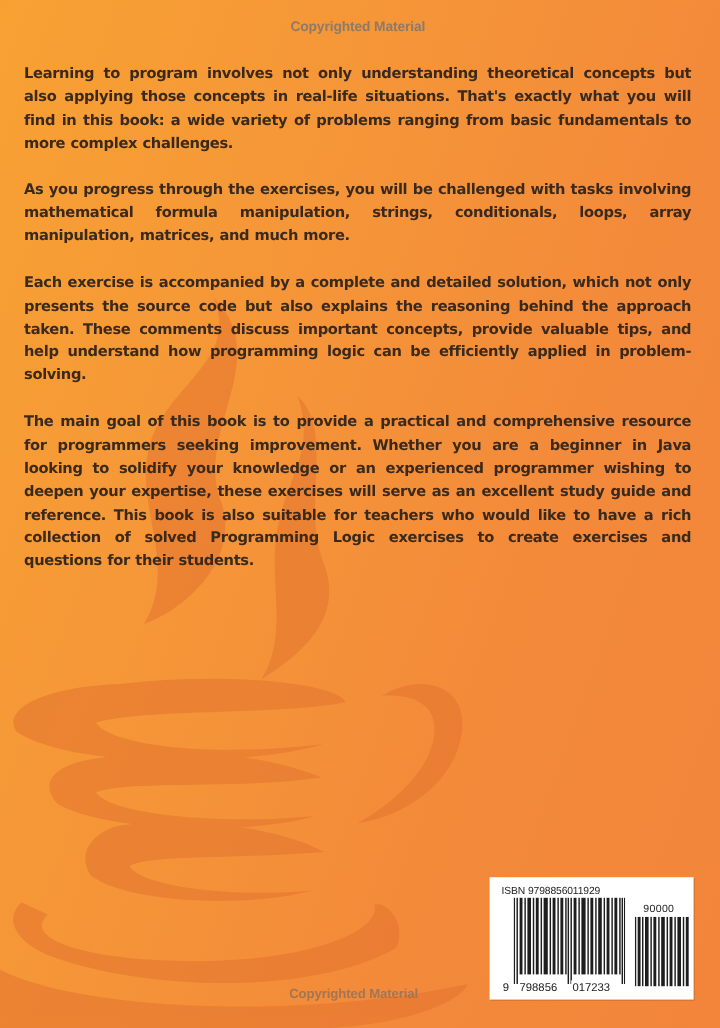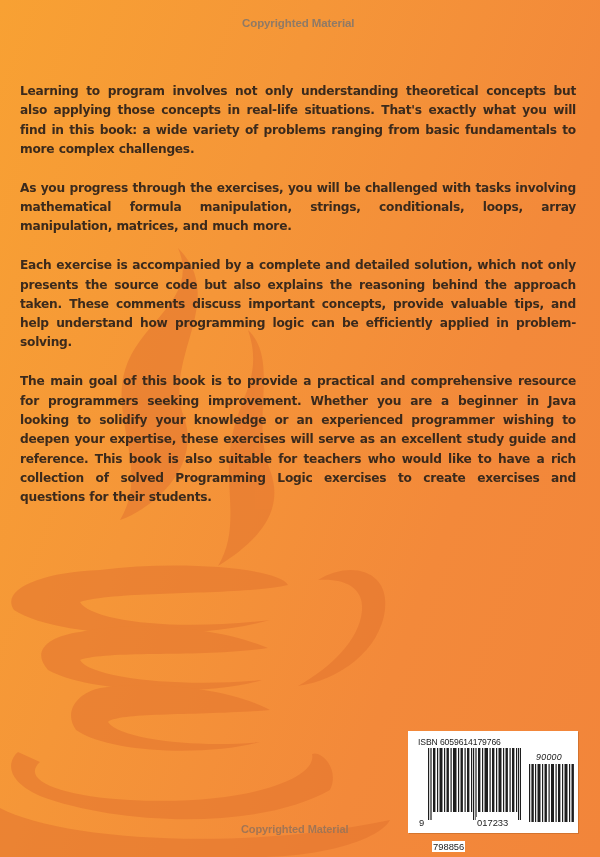--- a/index.html
+++ b/index.html
@@ -40,21 +40,21 @@
     }
     .copyright.bottom {
       left: 241px;
       top: 823px;
       font-size: 11px;
       color: #a27554;
     }
     .body-text {
       position: absolute;
       left: 20px;
-      top: 82px;
+      top: 52px;
       width: 556px;
       color: #3b2a1c;
       font-family: "DejaVu Sans", sans-serif;
       font-weight: bold;
       font-size: 12.2px;
       line-height: 19.3px;
       letter-spacing: -0.25px;
       word-spacing: 0.4px;
     }
     .body-text p {
@@ -82,21 +82,20 @@
       letter-spacing: -0.1px;
     }
     .price-code {
       position: absolute;
       left: 128px;
       top: 21px;
       font-family: "Liberation Sans", sans-serif;
       font-size: 8.8px;
       color: #222;
       letter-spacing: 0.3px;
-      font-style: italic;
     }
     .bars-main {
       position: absolute;
       left: 20px;
       top: 17px;
       width: 93px;
       height: 72px;
     }
     .bars-addon {
       position: absolute;
@@ -146,21 +145,21 @@
   <div class="copyright top">Copyrighted Material</div>
 
   <div class="body-text">
     <p>Learning to program involves not only understanding theoretical concepts but also applying those concepts in real-life situations. That's exactly what you will find in this book: a wide variety of problems ranging from basic fundamentals to more complex challenges.</p>
     <p>As you progress through the exercises, you will be challenged with tasks involving mathematical formula manipulation, strings, conditionals, loops, array manipulation, matrices, and much more.</p>
     <p>Each exercise is accompanied by a complete and detailed solution, which not only presents the source code but also explains the reasoning behind the approach taken. These comments discuss important concepts, provide valuable tips, and help understand how programming logic can be efficiently applied in problem-solving.</p>
     <p>The main goal of this book is to provide a practical and comprehensive resource for programmers seeking improvement. Whether you are a beginner in Java looking to solidify your knowledge or an experienced programmer wishing to deepen your expertise, these exercises will serve as an excellent study guide and reference. This book is also suitable for teachers who would like to have a rich collection of solved Programming Logic exercises to create exercises and questions for their students.</p>
   </div>
 
   <div class="barcode-box">
-    <div class="isbn-label">ISBN 6059614179766</div>
+    <div class="isbn-label">ISBN 9798856011929</div>
     <div class="price-code">90000</div>
 
     <svg class="bars-main" viewBox="0 0 93 72" preserveAspectRatio="none" xmlns="http://www.w3.org/2000/svg">
       <g fill="#1e1e1e">
         <rect x="0" y="0" width="1.2" height="72"></rect>
         <rect x="2.4" y="0" width="1.2" height="72"></rect>
         <rect x="5" y="0" width="2.4" height="64"></rect>
         <rect x="9" y="0" width="1.2" height="64"></rect>
         <rect x="11.5" y="0" width="3" height="64"></rect>
         <rect x="16" y="0" width="1.2" height="64"></rect>
@@ -205,19 +204,19 @@
         <rect x="29" y="0" width="2.4" height="58"></rect>
         <rect x="33" y="0" width="1.2" height="58"></rect>
         <rect x="35.5" y="0" width="3" height="58"></rect>
         <rect x="40" y="0" width="1.2" height="58"></rect>
         <rect x="42.5" y="0" width="2.4" height="58"></rect>
       </g>
     </svg>
 
     <div class="digits-row">
       <span style="left:0px;">9</span>
-      <span style="left:14px;margin-top:24px;">798856</span>
+      <span style="left:14px;">798856</span>
       <span style="left:58px;">017233</span>
     </div>
   </div>
 
   <div class="copyright bottom">Copyrighted Material</div>
 </div>
 
 </body></html>

